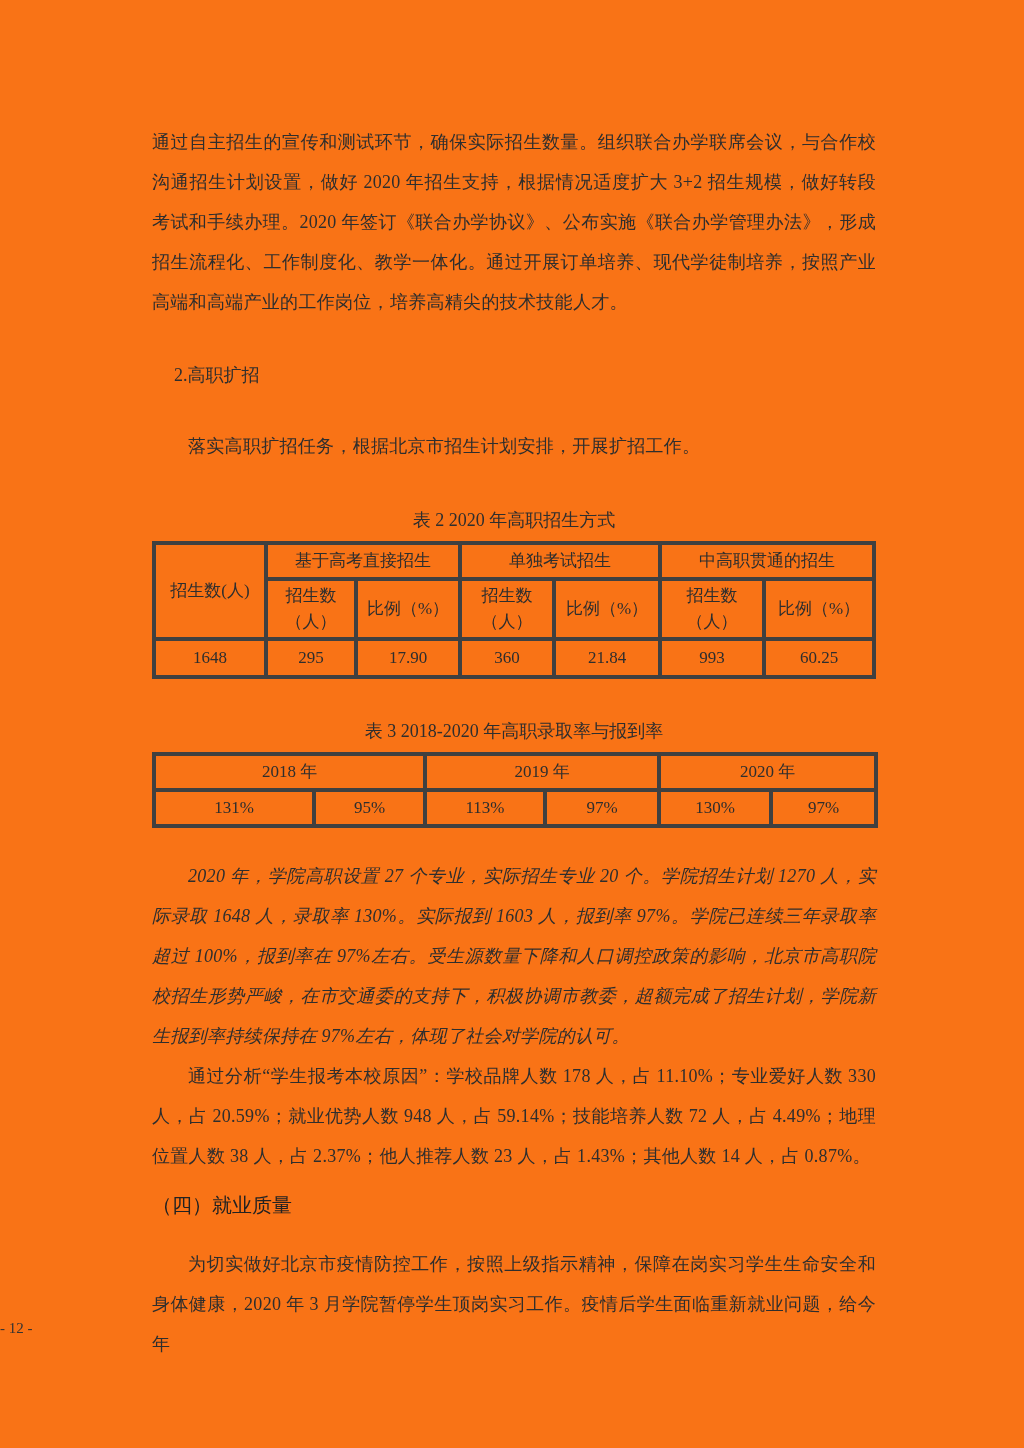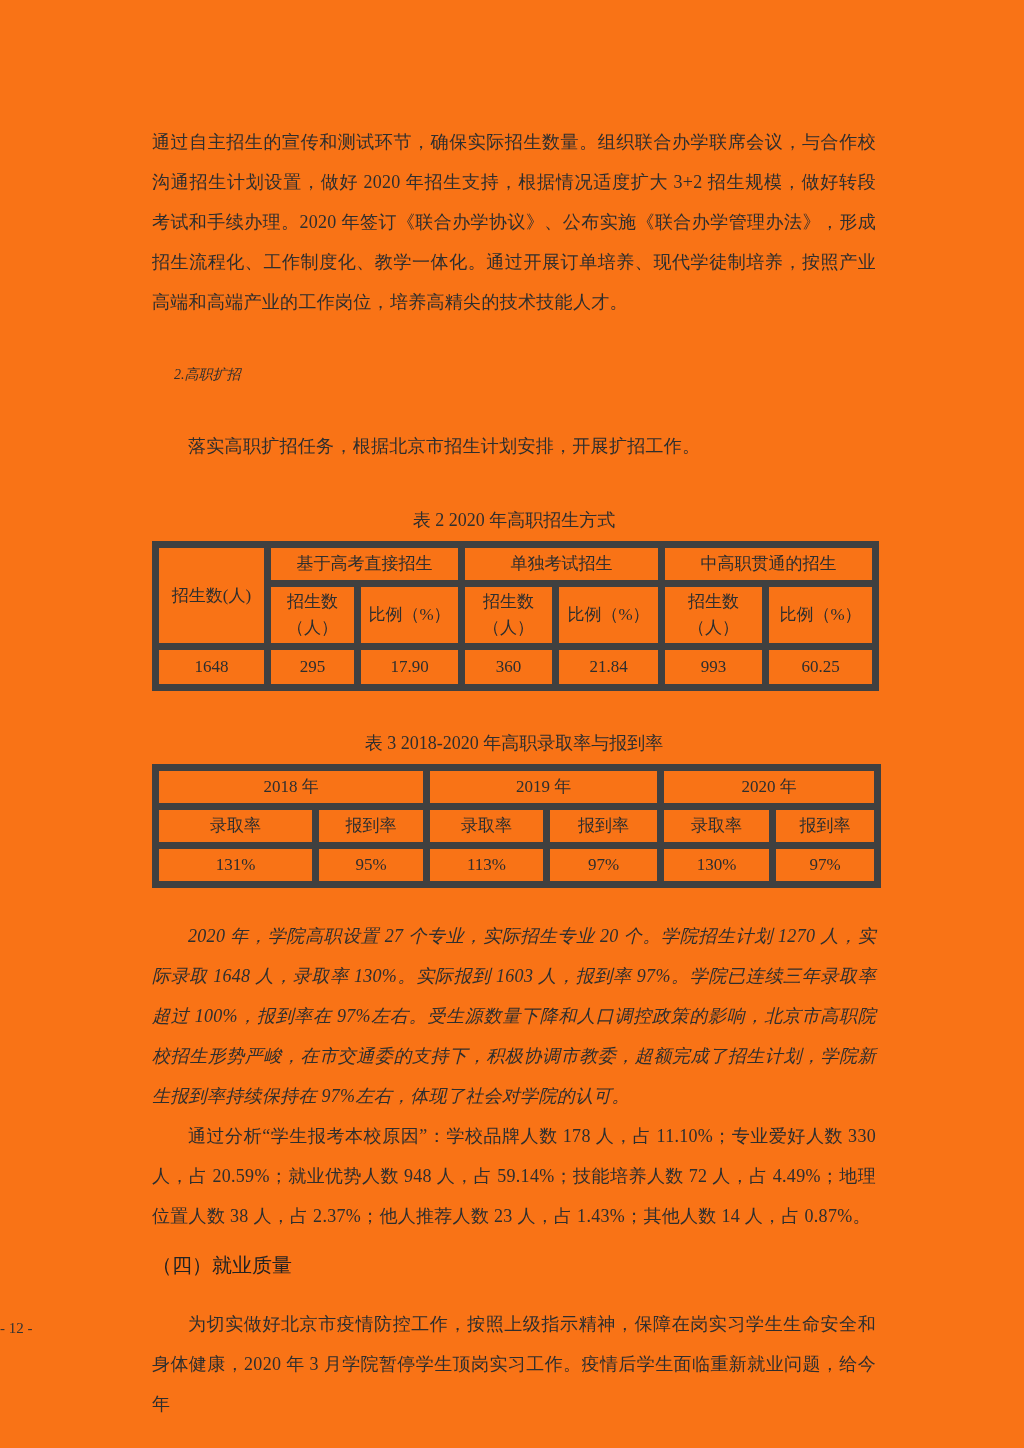--- a/index.html
+++ b/index.html
@@ -18,42 +18,41 @@
     margin:0;
     font-size:18px;
     line-height:40px;
     text-align:justify;
     letter-spacing:0.3px;
   }
   .indent{text-indent:2em;}
   .mt-p1{margin-top:122px;}
   .subheading{
     margin:42px 0 0 22px;
-    font-size:14px;
+    font-size:18px;
     line-height:22px;
     font-weight:normal;
-    font-style:italic;
   }
   .mt-expansion{margin-top:40px;}
   .caption{
     margin:0;
     text-align:center;
     font-size:18px;
     line-height:24px;
   }
   .mt-cap2{margin-top:42px;}
   .mt-cap3{margin-top:40px;text-align:center;}
   .tbl{
     width:722px;
     margin:9px auto 0 auto;
     border-collapse:collapse;
     table-layout:fixed;
   }
   .tbl td{
-    border:7px solid #404040;
+    border:4px solid #404040;
     text-align:center;
     vertical-align:middle;
     font-size:17px;
     line-height:26px;
     padding:1px 2px;
     overflow:hidden;
   }
   .t2 .r-group td{height:30px;}
   .t2 .r-sub td{height:54px;}
   .t2 .r-data td{height:32px;}
@@ -138,28 +137,20 @@
           <col style="width:112px">
           <col style="width:105px">
       </colgroup>
       <tbody>
         <tr>
           <td colspan="2">2018 年</td>
           <td colspan="2">2019 年</td>
           <td colspan="2">2020 年</td>
         </tr>
         <tr>
-          <td>录取率</td>
-          <td>报到率</td>
-          <td>录取率</td>
-          <td>报到率</td>
-          <td>录取率</td>
-          <td>报到率</td>
-        </tr>
-        <tr>
           <td>131%</td>
           <td>95%</td>
           <td>113%</td>
           <td>97%</td>
           <td>130%</td>
           <td>97%</td>
         </tr>
       </tbody>
     </table>
 

